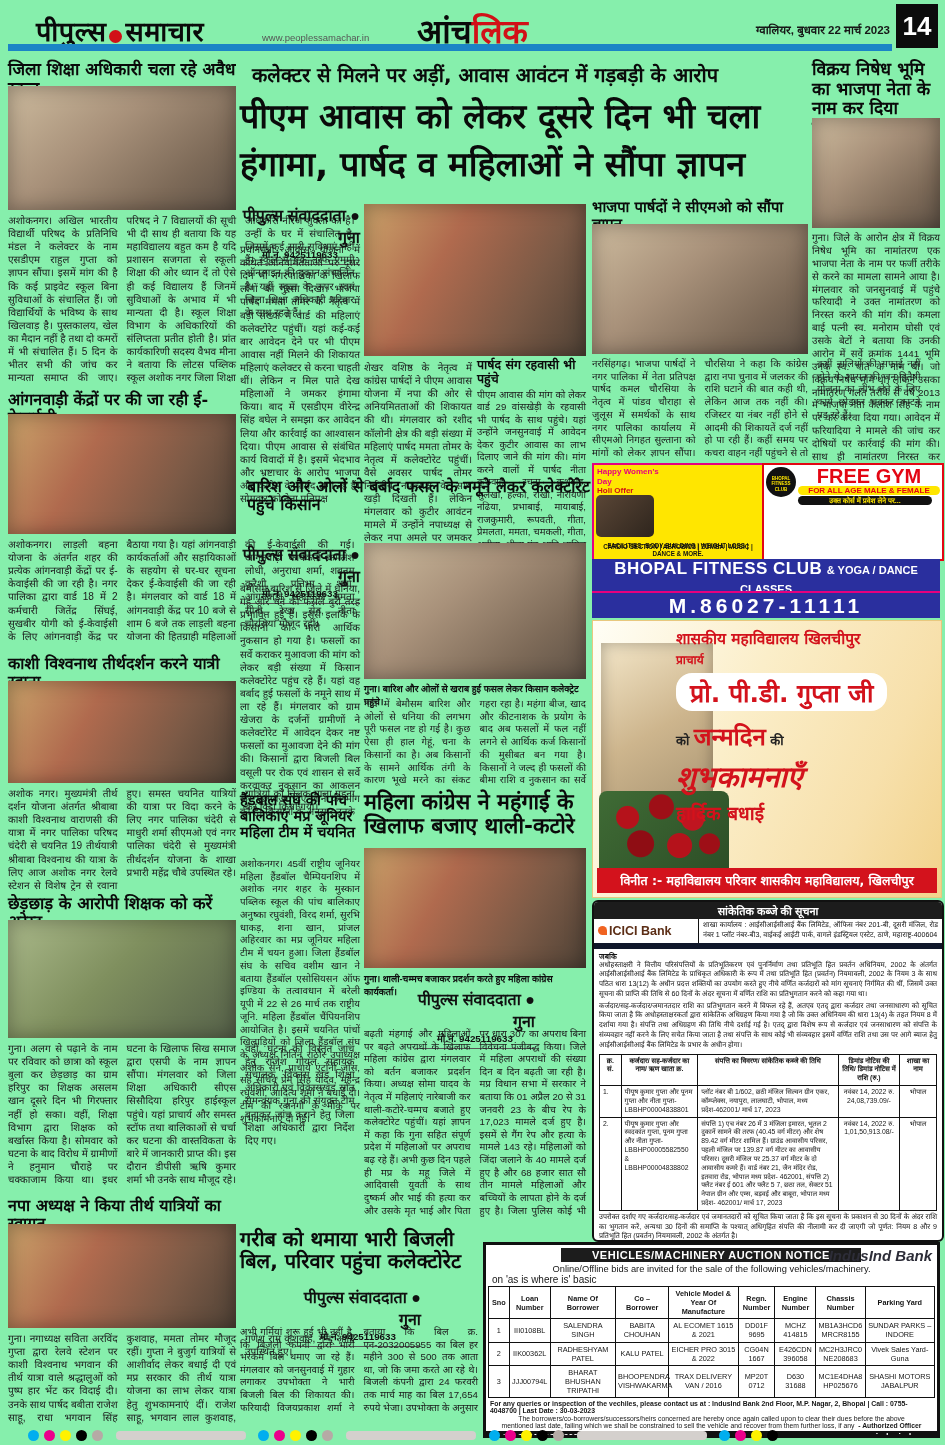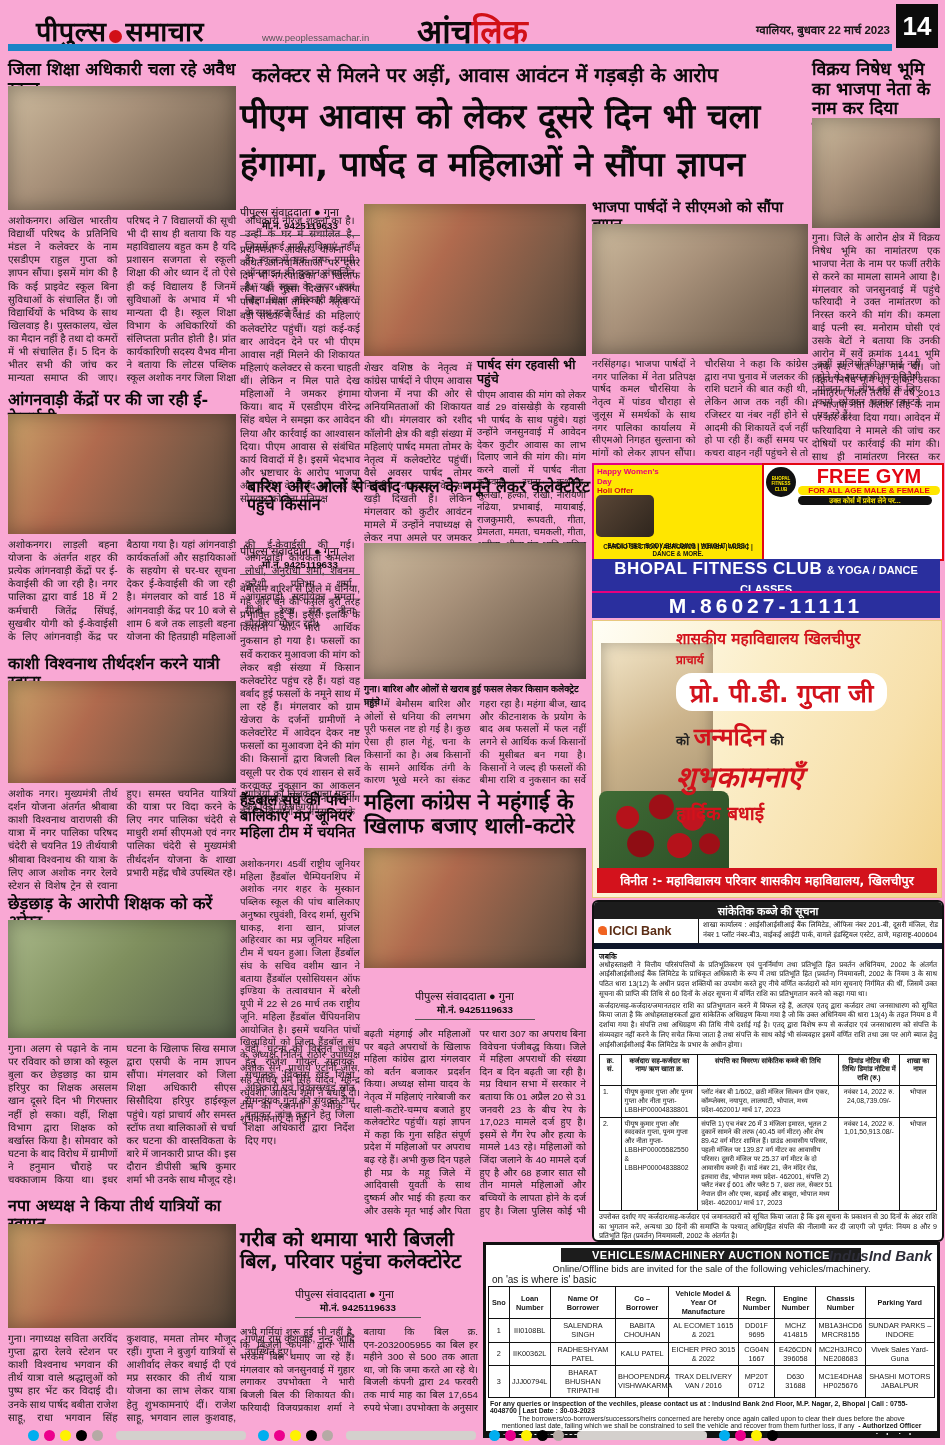--- a/index.html
+++ b/index.html
@@ -1,26 +1,26 @@
 <!DOCTYPE html>
 <html><head>
 <meta charset="utf-8">
 <style>
   html,body{margin:0;padding:0;background:#dedede}
-  #page{position:relative;width:945px;height:1445px;background:#f9a8d4;overflow:hidden;
+  #page{position:relative;width:945px;height:1445px;background:#86efac;overflow:hidden;
         font-family:"Liberation Sans","DejaVu Sans",sans-serif;color:#161616}
   .abs{position:absolute}
   .hl{font-weight:700;color:#0a0a0a;line-height:1.12;font-family:"DejaVu Sans","Liberation Sans",sans-serif}
   .bd{font-size:10.1px;line-height:1.3;text-align:justify;color:#1a1a1a}
   .c2{column-count:2;column-gap:9px}
   .ph{background:linear-gradient(140deg,#cdbb9e 0%,#a8917a 40%,#7d6a58 75%,#5f5246 100%);
       box-shadow:inset 0 0 20px rgba(0,0,0,.35)}
   .ph.outdoor{background:linear-gradient(135deg,#aab98a 0%,#7f8f5e 45%,#56624a 100%)}
   .ph.crowd{background:linear-gradient(120deg,#caa36a 0%,#b06a4e 35%,#7c5a46 70%,#4f4236 100%)}
-  .byl{font-weight:400;font-size:11px;text-align:left;color:#101010}
+  .byl{font-weight:700;font-size:16px;text-align:right;color:#101010}
   .phn{font-weight:700;font-size:9.8px;text-align:center;color:#101010;border-bottom:1.4px solid #555;padding-bottom:3px}
   .cap{font-weight:700;font-size:9.2px;color:#0e0e0e}
   
   .logo{font-weight:800;font-size:27px;letter-spacing:.5px;color:#0a0a0a;font-family:"DejaVu Sans",sans-serif}
   .logodot{display:inline-block;width:13px;height:13px;border-radius:50%;background:#d11017;margin:0 3px;vertical-align:middle}
   .section-title{font-weight:800;font-size:33px;font-family:"DejaVu Sans",sans-serif}
   .pageno{background:#0c0c0c;color:#fff;font-weight:700;font-size:26px;text-align:center;line-height:44px}
   .bluebar{background:#1b84c6}
   
   .pill{display:inline-block;border-radius:9px;padding:1px 5px;font-weight:800;font-size:7.5px;margin:1px 1px;line-height:1.35}
@@ -117,20 +117,21 @@
   <div class="abs bd" style="left:240px;top:582px;width:120px;height:208px">बेमौसम बारिश से जिले में धनिया, गेहूं और चने की फसलें बुरी तरह प्रभावित हुई हैं। इससे इलाके के किसानों को भारी आर्थिक नुकसान हो गया है। फसलों का सर्वे कराकर मुआवजा की मांग को लेकर बड़ी संख्या में किसान कलेक्टोरेट पहुंच रहे हैं। यहां वह बर्बाद हुई फसलों के नमूने साथ में ला रहे हैं। मंगलवार को ग्राम खेजरा के दर्जनों ग्रामीणों ने कलेक्टोरेट में आवेदन देकर नष्ट फसलों का मुआवजा देने की मांग की। किसानों द्वारा बिजली बिल वसूली पर रोक एवं शासन से सर्वे करवाकर नुकसान का आकलन कर मुआवजा दिए जाने की मांग की है। किसानों के अनुसार उनके</div>
   <div class="abs ph" style="left:364px;top:543px;width:222px;height:136px"></div>
   <div class="abs cap" style="left:364px;top:682px;width:222px">गुना। बारिश और ओलों से खराब हुई फसल लेकर किसान कलेक्ट्रेट पहुंचे।</div>
   <div class="abs bd c2" style="left:364px;top:698px;width:222px;height:92px;font-size:9.8px">गांव में बेमौसम बारिश और ओलों से धनिया की लगभग पूरी फसल नष्ट हो गई है। कुछ ऐसा ही हाल गेहूं, चना के किसानों का है। अब किसानों के सामने आर्थिक तंगी के कारण भूखे मरने का संकट गहरा रहा है। महंगा बीज, खाद और कीटनाशक के प्रयोग के बाद अब फसलों में फल नहीं लगने से आर्थिक कर्ज किसानों की मुसीबत बन गया है। किसानों ने जल्द ही फसलों की बीमा राशि व नुकसान का सर्वे कर तुरंत मुआवजा देने की मांग की।</div>
 
   <div class="abs hl" style="left:240px;top:792px;width:120px;font-size:14.5px">हैंडबाल संघ की पांच बालिकाएं मप्र जूनियर महिला टीम में चयनित</div>
   <div class="abs bd" style="left:240px;top:858px;width:120px;height:368px;font-size:9.8px">अशोकनगर। 45वीं राष्ट्रीय जूनियर महिला हैंडबॉल चैम्पियनशिप में अशोक नगर शहर के मुस्कान पब्लिक स्कूल की पांच बालिकाए अनुष्का रघुवंशी, विरद शर्मा, सुरभि धाकड़, शना खान, प्रांजल अहिरवार का मप्र जूनियर महिला टीम में चयन हुआ। जिला हैंडबॉल संघ के सचिव वशीम खान ने बताया हैंडबॉल एसोसियसन ऑफ इण्डिया के तत्वावधान में बरेली यूपी में 22 से 26 मार्च तक राष्ट्रीय जूनि. महिला हैंडबॉल चैंपियनशिप आयोजित है। इसमें चयनित पांचों खिलाड़ियों को जिला हैंडबॉल संघ के अध्यक्ष नितिन राठौर उपाध्यक्ष अशोक सेन, प्राचार्य एंटोनी जोस, सह सचिव प्रेम सिंह यादव, महेन्द्र रघुवंशी, आदित्य शर्मा ने बधाई दी। टीम की रवानगी के मौके पर शुभकामनाएं दी गईं।</div>
 
   <div class="abs hl" style="left:364px;top:790px;width:226px;font-size:21.5px">महिला कांग्रेस ने महंगाई के खिलाफ बजाए थाली-कटोरे</div>
   <div class="abs ph crowd" style="left:364px;top:848px;width:222px;height:120px"></div>
+  <div class="abs cap" style="left:364px;top:972px;width:222px">गुना। थाली-चम्मच बजाकर प्रदर्शन करते हुए महिला कांग्रेस कार्यकर्ता।</div>
   <div class="abs" style="left:415px;top:988px;width:120px">
     <div class="byl">पीपुल्स संवाददाता ● गुना</div>
     <div class="phn">मो.नं. 9425119633</div>
   </div>
   <div class="abs bd c2" style="left:364px;top:1028px;width:222px;height:196px;font-size:9.7px">बढ़ती मंहगाई और महिलाओं पर बढ़ते अपराधों के खिलाफ महिला कांग्रेस द्वारा मंगलवार को बर्तन बजाकर प्रदर्शन किया। अध्यक्ष सोमा यादव के नेतृत्व में महिलाएं नारेबाजी कर थाली-कटोरे-चम्मच बजाते हुए कलेक्टोरेट पहुंचीं। यहां ज्ञापन में कहा कि गुना सहित संपूर्ण प्रदेश में महिलाओं पर अपराध बढ़ रहे हैं। अभी कुछ दिन पहले ही मप्र के महू जिले में आदिवासी युवती के साथ दुष्कर्म और भाई की हत्या कर और उसके मृत भाई और पिता पर धारा 307 का अपराध बिना विवेचना पंजीबद्ध किया। जिले में महिला अपराधों की संख्या दिन ब दिन बढ़ती जा रही है। मप्र विधान सभा में सरकार ने बताया कि 01 अप्रैल 20 से 31 जनवरी 23 के बीच रेप के 17,023 मामले दर्ज हुए है। इसमें से गैंग रेप और हत्या के मामले 143 रहे। महिलाओं को जिंदा जलाने के 40 मामले दर्ज हुए है और 68 हजार सात सौ तीन मामले महिलाओं और बच्चियों के लापता होने के दर्ज हुए है। जिला पुलिस कोई भी कार्यवाही करने में जिले के प्रभारी मंत्री जिले के स्थानीय मंत्री विधायकों के दबाव में आकर कोई भी वैधानिक कार्यवाही नहीं करती है। ज्ञापन में महंगाई का मुद्दा भी उठाया। महिला कांग्रेस के अनुसार खाद्य पदार्थ, गैस, और डीजल, पैट्रोल के दाम निरंतर बढ़ते जा रहे हैं।</div>
 
   <div class="abs hl" style="left:240px;top:1228px;width:238px;font-size:20px">गरीब को थमाया भारी बिजली बिल, परिवार पहुंचा कलेक्टोरेट</div>
   <div class="abs" style="left:295px;top:1286px;width:126px">
     <div class="byl">पीपुल्स संवाददाता ● गुना</div>
     <div class="phn">मो.नं. 9425119633</div>

